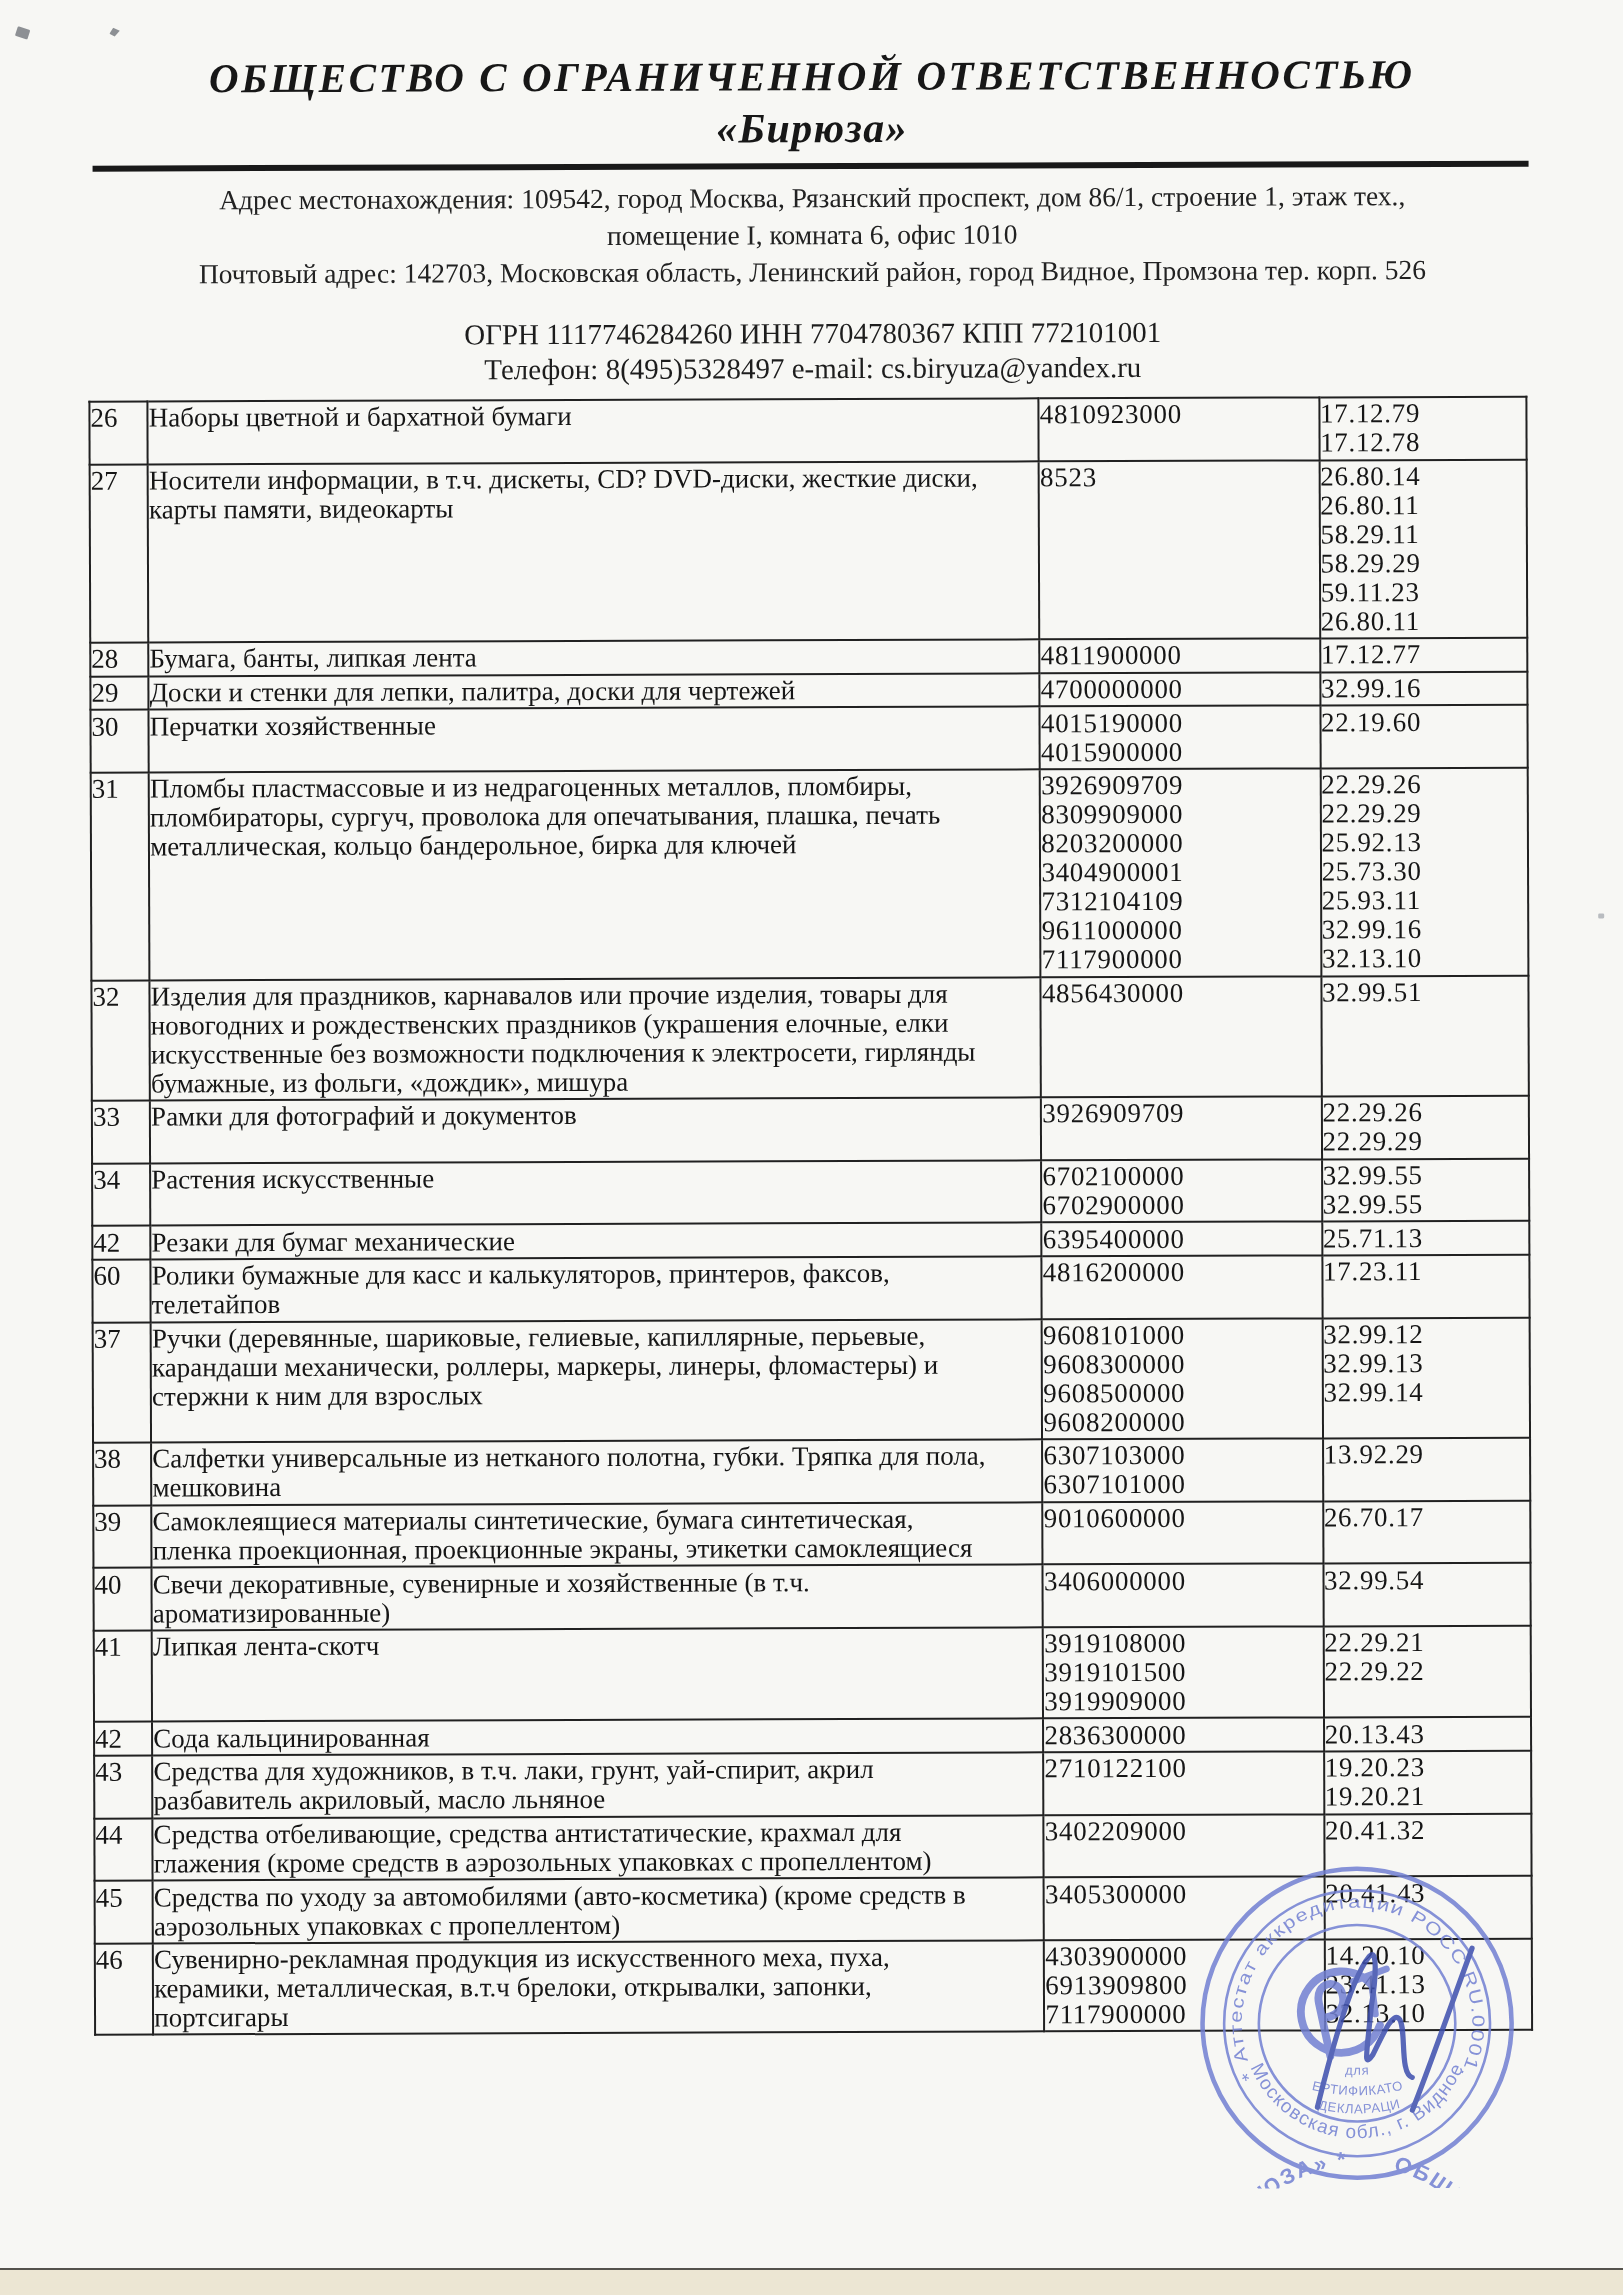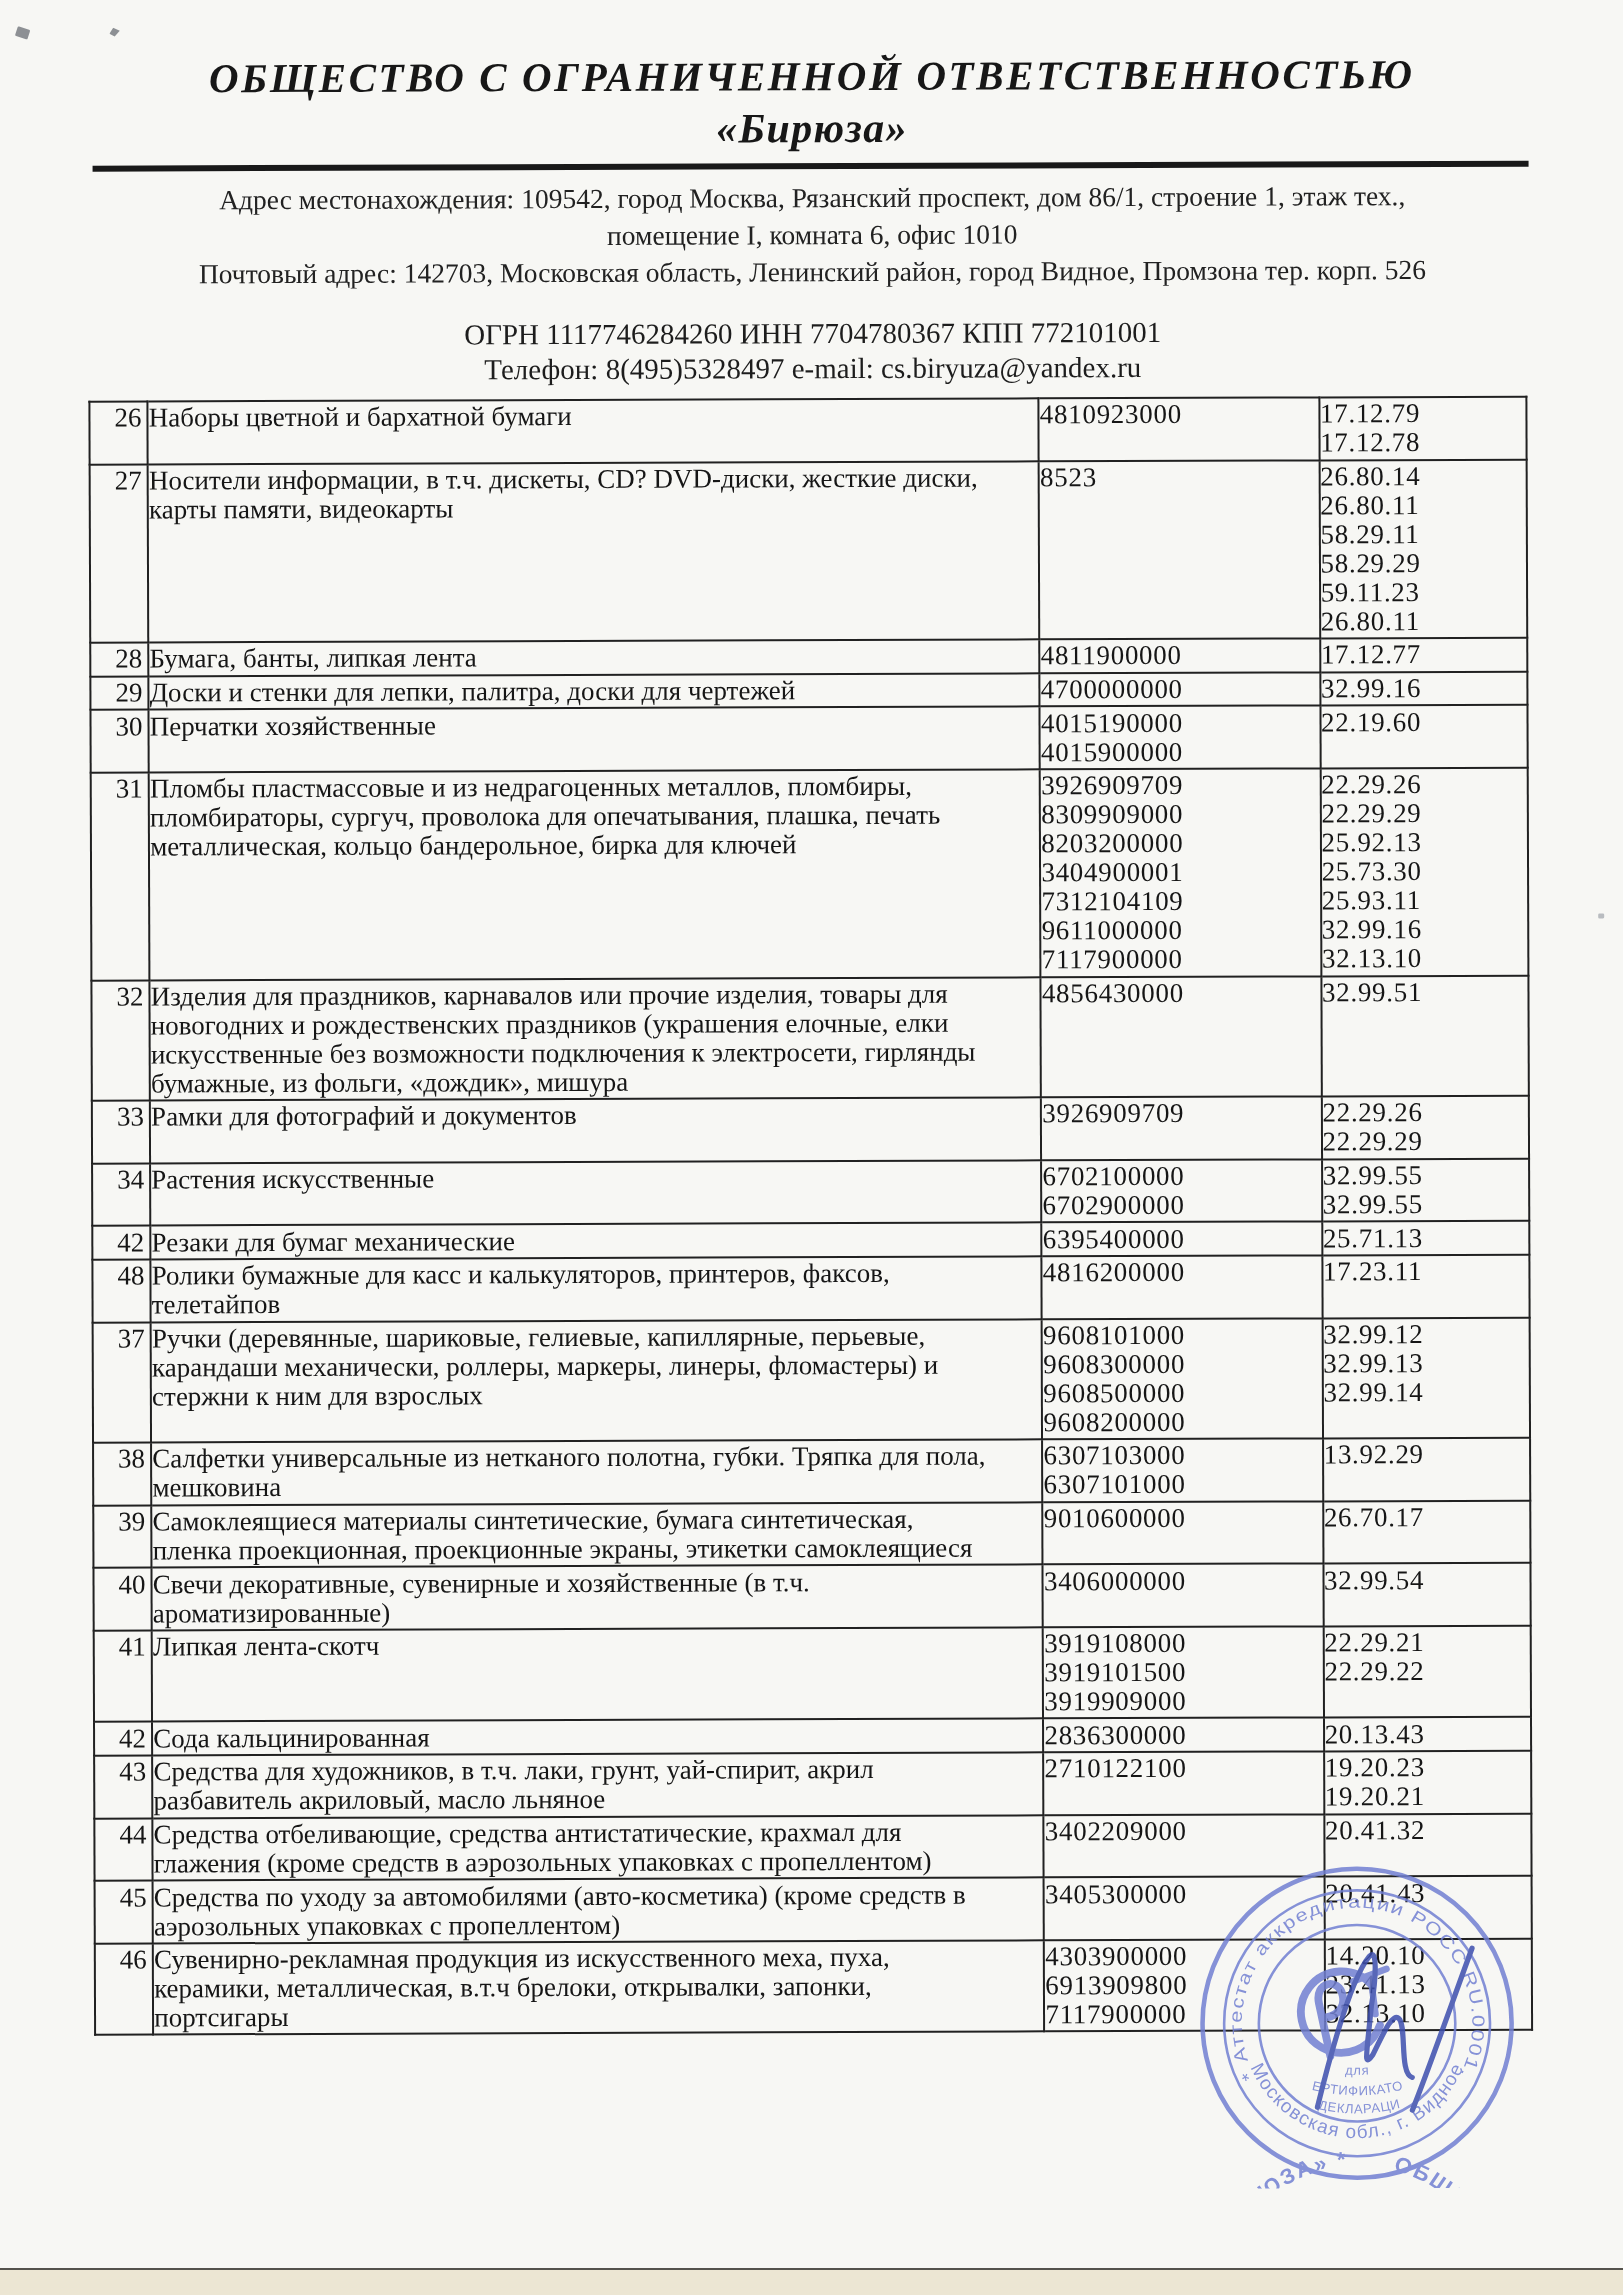--- a/index.html
+++ b/index.html
@@ -51,21 +51,21 @@
   }
   table.goods td{
     border:2.6px solid #212121;
     vertical-align:top;
     font-size:27px;line-height:29px;
     padding:1.3px 5.2px 1.3px 0;
     white-space:pre-line;
     word-break:normal;
     color:#161616;
   }
-  td.c-num{width:51px;padding-left:9.2px;text-align:right;}
+  td.c-num{width:51px;padding-left:9.2px;}
   td.c-desc{width:884px;padding-left:14.4px;}
   td.c-code{width:273px;padding-left:17px;letter-spacing:0.7px;font-family:Liberation Serif, serif;}
   td.c-class{width:200px;padding-left:13px;letter-spacing:0.7px;}
   
   .stamp{
     position:absolute;left:1185px;top:1863px;width:330px;height:330px;
     color:#7280d2;
     pointer-events:none;
   }
   .stamp svg{display:block;width:100%;height:100%;opacity:.85;}
@@ -182,21 +182,21 @@
       <td class="c-class">32.99.55
 32.99.55</td>
     </tr>
         <tr>
       <td class="c-num">42</td>
       <td class="c-desc">Резаки для бумаг механические</td>
       <td class="c-code">6395400000</td>
       <td class="c-class">25.71.13</td>
     </tr>
         <tr>
-      <td class="c-num">48</td>
+      <td class="c-num">60</td>
       <td class="c-desc">Ролики бумажные для касс и калькуляторов, принтеров, факсов,
 телетайпов</td>
       <td class="c-code">4816200000</td>
       <td class="c-class">17.23.11</td>
     </tr>
         <tr>
       <td class="c-num">37</td>
       <td class="c-desc">Ручки (деревянные, шариковые, гелиевые, капиллярные, перьевые,
 карандаши механически, роллеры, маркеры, линеры, фломастеры) и
 стержни к ним для взрослых</td>

